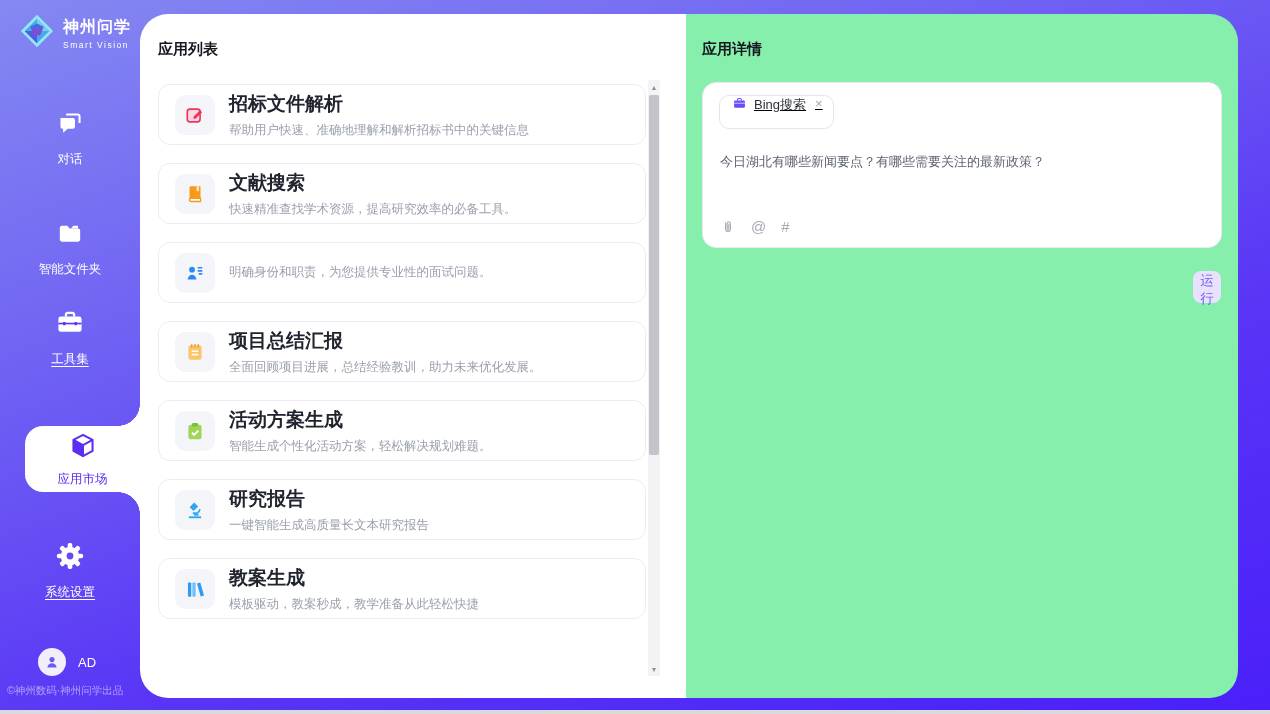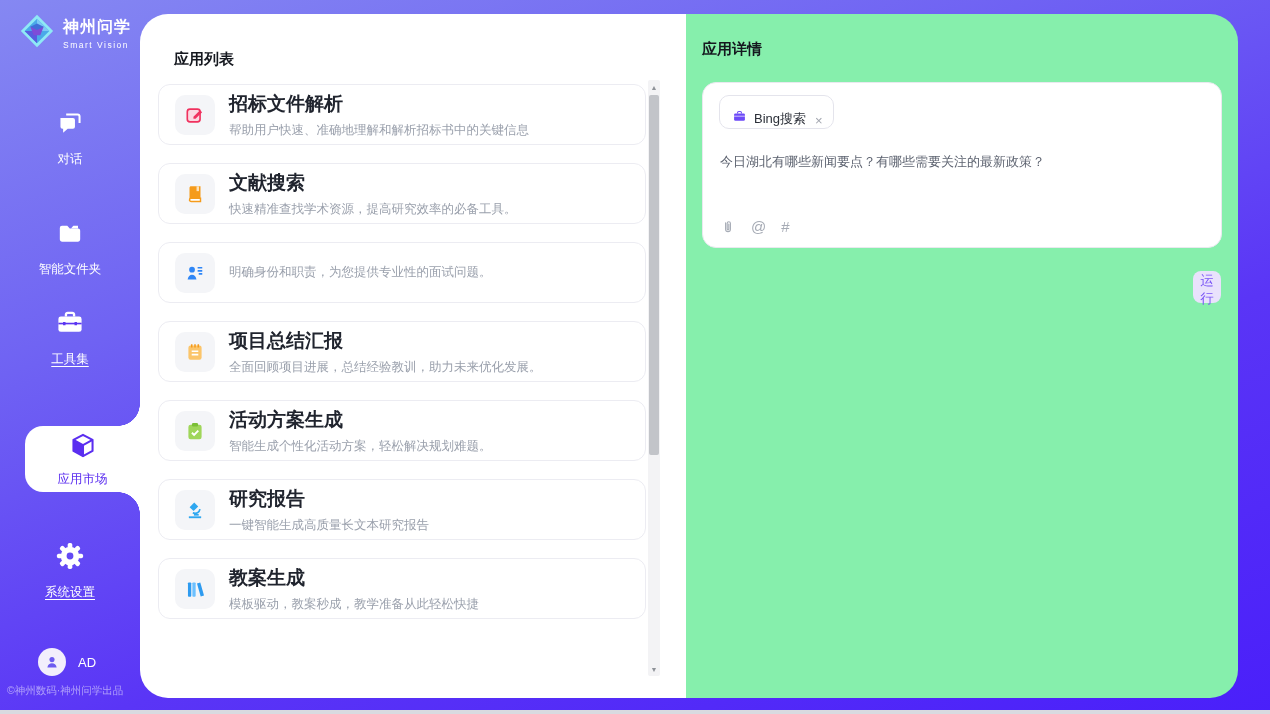--- a/index.html
+++ b/index.html
@@ -25,43 +25,43 @@
   .nav-bubble .nav-label{color:#5b2ef0;}
   .user-row{position:absolute;left:38px;top:648px;display:flex;align-items:center;gap:12px;color:#fff;cursor:pointer;}
   .avatar{width:28px;height:28px;border-radius:50%;background:#f2eefc;display:flex;align-items:center;justify-content:center;}
   .user-name{font-size:13px;}
   .side-footer{position:absolute;left:7px;top:684px;width:140px;font-size:10.5px;color:rgba(255,255,255,0.5);white-space:nowrap;}
   
   .content{position:absolute;left:140px;top:14px;width:1098px;height:684px;display:flex;border-radius:28px;overflow:hidden;}
   .list-panel{width:546px;background:#fff;position:relative;flex:none;}
   .detail-panel{flex:1;background:#86efac;position:relative;}
   .panel-title{position:absolute;top:26px;font-size:15px;font-weight:bold;color:#15181f;}
-  .list-panel .panel-title{left:34px;margin-top:10px;}
+  .list-panel .panel-title{left:18px;}
   .detail-panel .panel-title{left:16px;}
   
   .cards{position:absolute;top:70px;left:18px;width:488px;bottom:0;overflow:hidden;}
   .card{height:61px;box-sizing:border-box;border:1px solid #ececf2;border-radius:12px;margin-bottom:18px;
     display:flex;align-items:center;gap:14px;padding:0 16px;background:#fff;cursor:pointer;}
   .card.selected{background:#f3ecfe;border-color:#8c5cf0;}
   .tile{width:40px;height:40px;border-radius:10px;background:#f4f5f8;display:flex;align-items:center;justify-content:center;flex:none;}
   .card-meta{display:flex;flex-direction:column;gap:5px;}
   .card-title{font-size:19px;font-weight:bold;color:#20242e;}
   .card-desc{font-size:12.5px;color:#9aa0ac;}
   
   .scrollbar{position:absolute;right:26px;top:66px;width:12px;height:596px;background:#f3f3f5;border-radius:2px;}
   .sb-arrow{position:absolute;left:0;width:12px;height:14px;display:flex;align-items:center;justify-content:center;
     font-size:7px;color:#8e9298;cursor:pointer;}
   .sb-up{top:0;}
   .sb-down{bottom:0;}
   .sb-thumb{position:absolute;left:1px;top:15px;width:10px;height:360px;background:#c2c4c9;border-radius:2px;cursor:pointer;}
   
   .input-card{position:absolute;top:68px;left:16px;right:16px;height:164px;background:#fff;
     border:1px solid #e9e9ef;border-radius:14px;}
-  .chip{position:absolute;top:12px;left:16px;height:32px;display:inline-flex;align-items:flex-end;gap:7px;
-    padding:0 10px 0 12px;border:1px solid #e4e4ec;border-radius:10px;background:#fff;cursor:pointer;}
+  .chip{position:absolute;top:12px;left:16px;height:32px;display:inline-flex;align-items:flex-start;gap:7px;
+    padding:0 10px 0 12px;border:1px solid #e4e4ec;border-radius:10px;background:#fff;cursor:pointer;text-decoration:underline;}
   .chip-label{font-size:13px;color:#2b2f38;}
   .chip-close{font-size:13px;color:#a0a4ad;margin-left:2px;cursor:pointer;}
   .query{position:absolute;top:69px;left:17px;right:20px;font-size:13px;color:#5d6370;line-height:1.5;cursor:text;}
   .attach-row{position:absolute;bottom:12px;left:17px;display:flex;align-items:center;gap:15px;color:#a6abb5;}
   .attach-row .txt-ic{font-size:15px;cursor:pointer;}
   .attach-row svg{cursor:pointer;display:block;}
   .run-btn{position:absolute;top:257px;right:17px;width:28px;height:32px;background:#e9e2fc;color:#7a55f6;
     border:none;border-radius:8px;font-size:13.5px;cursor:pointer;font-family:Liberation Serif, serif;}
   
   .bottom-line{position:absolute;left:0;right:0;bottom:0;height:4px;background:#d9dae0;}

